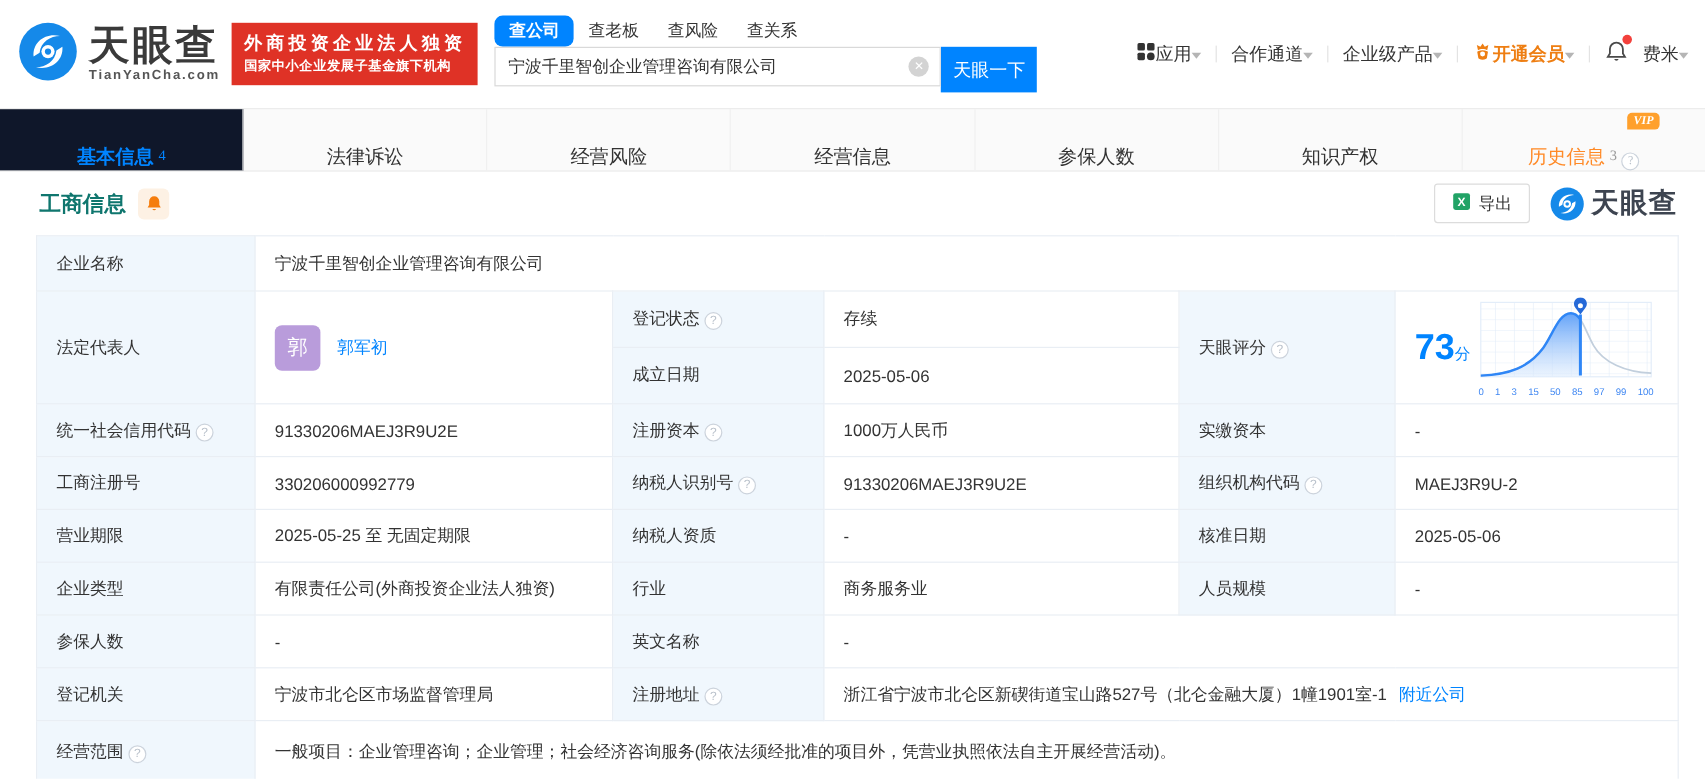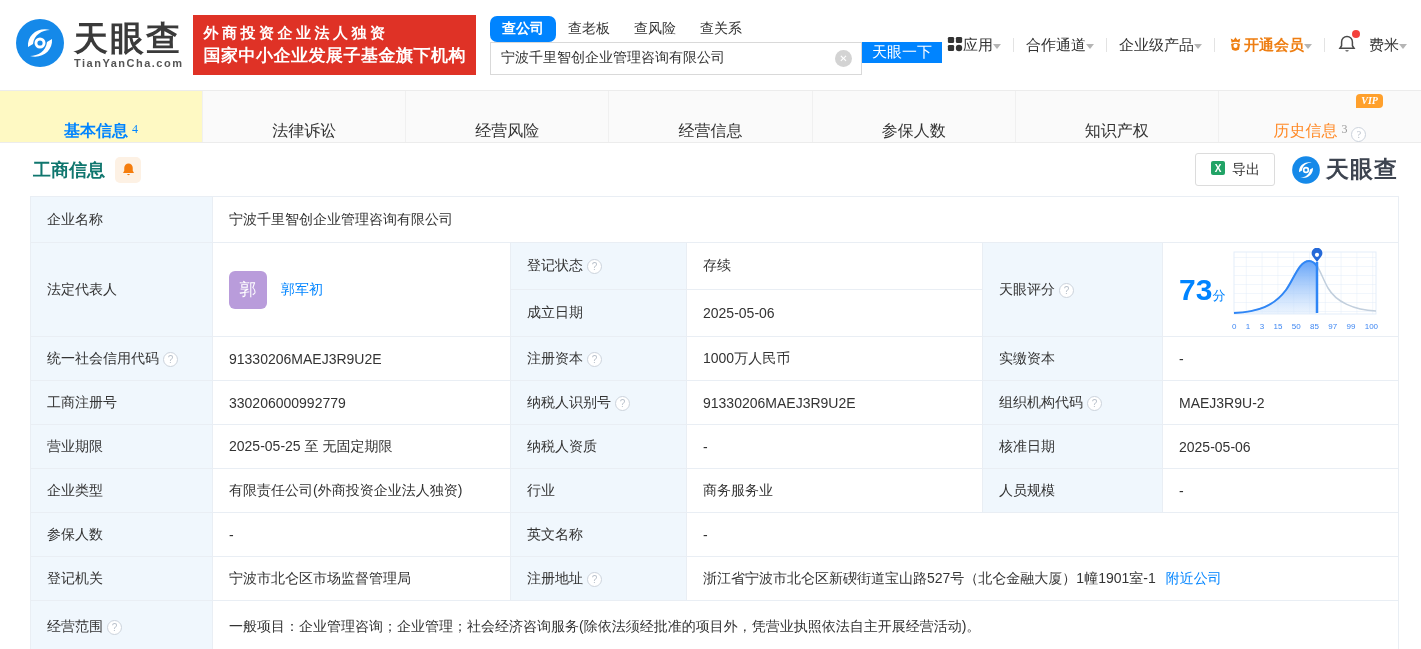--- a/index.html
+++ b/index.html
@@ -7,52 +7,52 @@
     font-family:"Liberation Sans","DejaVu Sans",sans-serif; color:#333; }
 
   
   .header { height:90px; display:flex; align-items:center; padding:0 14px; background:#fff; }
   .logo { display:flex; align-items:center; gap:8px; }
   .logo-text { display:flex; flex-direction:column; line-height:1; }
   .logo-cn { font-size:34px; font-weight:bold; color:#3a3a3a; letter-spacing:2px; }
   .logo-en { font-size:11px; color:#555; letter-spacing:1.5px; margin-top:3px; font-weight:bold; }
   .banner { background:#df3226; color:#fff; margin-left:10px; padding:7px 10px; line-height:1.45; }
   .banner .b1 { font-size:15px; font-weight:bold; letter-spacing:3.5px; }
-  .banner .b2 { font-size:17px; font-weight:bold; letter-spacing:0.5px; }
+  .banner .b2 { font-size:11px; font-weight:bold; letter-spacing:0.5px; }
 
   .searchbox { margin-left:14px; }
   .search-tabs { display:flex; align-items:flex-end; }
   .search-tab { font-size:14px; color:#333; padding:4px 12px; cursor:pointer; }
   .search-tab.active { background:#0084ff; color:#fff; font-weight:bold;border-radius:7px; }
   .search-row { display:flex; }
   .search-input-wrap { position:relative; width:372px; }
   .search-input { width:372px; height:33px; border:1px solid #d9d9d9; outline:none;
      font-size:14px; color:#333; padding:0 34px 0 10px; font-family:inherit; }
   .clear-btn { position:absolute; right:10px; top:8px; width:17px; height:17px; border-radius:50%;
      background:#d3d3d3; color:#fff; font-size:10px; display:flex; align-items:center; justify-content:center; cursor:pointer; }
   .clear-btn::after { content:"✕"; }
-  .search-btn { width:80px; height:21px; background:#0084ff; color:#fff; border:none;
+  .search-btn { width:80px; height:38px; background:#0084ff; color:#fff; border:none;
      font-size:15px; cursor:pointer; font-family:inherit; }
 
   .nav { margin-left:auto; display:flex; align-items:center; gap:12px; font-size:15px; color:#333; }
   .nav-item { display:flex; align-items:center; cursor:pointer; white-space:nowrap; }
   .caret { width:0; height:0; border-left:4px solid transparent; border-right:4px solid transparent;
      border-top:5px solid #b5b5b5; margin-top:2px; }
   .sep { width:1px; height:14px; background:#e3e3e3; }
   .vip-link { color:#ee7e12; font-weight:bold; }
   .bell-wrap { position:relative; cursor:pointer; display:flex; }
   .red-dot { position:absolute; right:-3px; top:-4px; width:8px; height:8px; border-radius:50%; background:#f3413c; }
 
   
   .tabbar { height:53px; background:#fafafa; border-top:1px solid #ececec; border-bottom:1px solid #ececec;
      display:flex; }
   .tab { flex:1; display:flex; align-items:flex-end; justify-content:center; font-size:16px; color:#333;
      cursor:pointer; position:relative; border-right:1px solid #f0f0f0;font-family:Liberation Serif, serif; }
   .tab:last-child { border-right:none; }
-  .tab.active { background:#fef9c3; color:#0084ff; font-weight:bold; }
+  .tab.active { background:#0f172a; color:#0084ff; font-weight:bold; }
   .tab .count { font-size:12px; margin-left:4px; position:relative; top:-5px; font-weight:normal; }
   .tab.active .count { color:#0084ff; }
   .tab.orange { color:#ff8a27; }
   .tab.orange .count { color:#999; }
   .qmark { display:inline-flex; width:15px; height:15px; border:1px solid #ccd3dc; border-radius:50%;
      color:#b9c1cb; font-size:10px; align-items:center; justify-content:center; margin-left:4px; background:#fff; }
   .qmark::after { content:"?"; }
   .vip-badge { position:absolute; top:3px; right:38px; background:#ffa02c; color:#fff; font-size:10px;
      font-style:italic; font-weight:bold; padding:1px 5px 2px; border-radius:4px 4px 4px 0; }
 

